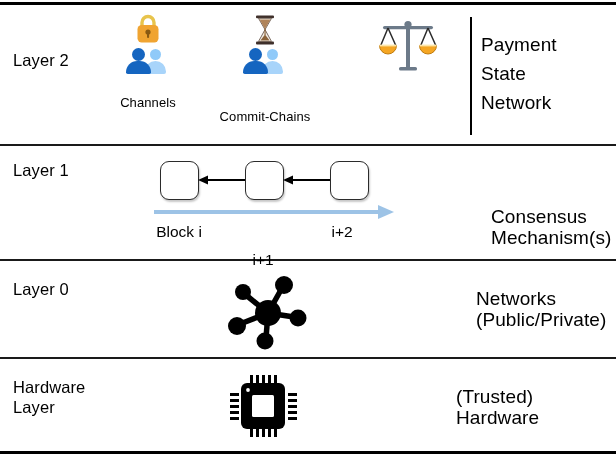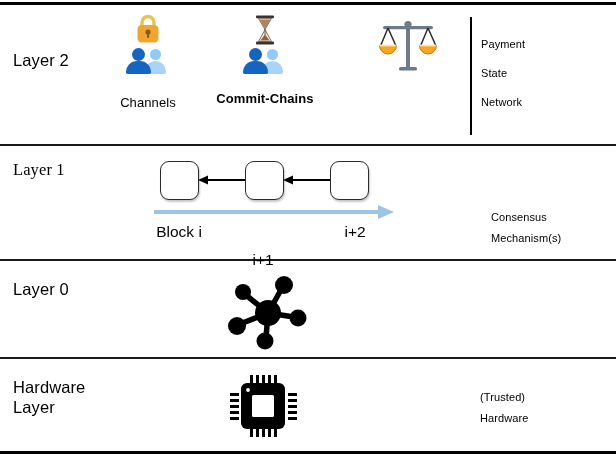--- a/index.html
+++ b/index.html
@@ -43,21 +43,21 @@
     font-size: 16.5px;
     line-height: 20px;
     color: #000;
     white-space: pre-line;
     letter-spacing: 0.1px;
   }
 
   
   .right-text {
     position: absolute;
-    font-size: 11px;
+    font-size: 19px;
     line-height: 20.5px;
     color: #000;
     white-space: pre-line;
     letter-spacing: 0.1px;
   }
 
   
   .vdivider {
     position: absolute;
     width: 1.5px;
@@ -181,21 +181,21 @@
           <rect x="10.5" y="13.6" width="1.1" height="6.4" fill="#8a6239"></rect>
         </svg>
 
         <div class="people" style="position:absolute; left:1px; top:35px;">
           <div class="p-back-head"></div>
           <div class="p-back-body"></div>
           <div class="p-front-head"></div>
           <div class="p-front-body"></div>
         </div>
       </div>
-      <div class="icon-caption" style="margin-top:4px;font-weight:bold;">Commit-Chains</div>
+      <div class="icon-caption" style="margin-top:22px;">Commit-Chains</div>
     </div>
 
     <div class="icon-col" style="left:355px; top:8px; width:106px;">
       <div class="icon-art" style="width:62px; height:72px;">
         <svg class="svg-abs" style="left:0px; top:4px;" width="62" height="62" viewBox="0 0 62 62">
 
           <rect x="29" y="8" width="4" height="44" fill="#6c7a89"></rect>
           <circle cx="31" cy="7.5" r="3.6" fill="#6c7a89"></circle>
 
           <rect x="22" y="50" width="18" height="3.6" rx="1.6" fill="#6c7a89"></rect>
@@ -211,21 +211,21 @@
 
           <path d="M42.5 28.5 H59.5 A8.5 8.5 0 0 1 42.5 28.5 Z" fill="#f5a623" stroke="#c07b0d" stroke-width="1"></path>
           <rect x="42.5" y="27.6" width="17" height="1.8" fill="#fde6a8"></rect>
         </svg>
       </div>
     </div>
   </div>
 
   <div class="row" style="top:146px; height:113px;">
 
-    <div class="layer-label" style="top:14px;font-family:Liberation Serif, serif;">Layer 1</div>
+    <div class="layer-label" style="top:14px;">Layer 1</div>
 
     <div class="right-text" style="left:491px; top:61px;">Consensus
 Mechanism(s)</div>
 
     <div class="chain" style="left:0; top:0; width:496px; height:113px;">
 
       <div class="block" style="left:160px; top:15px;"></div>
       <div class="block" style="left:245px; top:15px;"></div>
       <div class="block" style="left:330px; top:15px;"></div>
 
@@ -239,28 +239,30 @@
         <path d="M1 7 L11 2.4 L11 11.6 Z" fill="#000"></path>
       </svg>
 
       <svg class="svg-abs" style="left:152px; top:58px;" width="244" height="16" viewBox="0 0 244 16">
         <path d="M2 8 H228" stroke="#9dc3e6" stroke-width="4" fill="none"></path>
         <path d="M242 8 L226 1 L226 15 Z" fill="#9dc3e6"></path>
       </svg>
 
       <div class="chain-caption" style="left:140px; top:77px; width:78px;">Block i</div>
       <div class="chain-caption" style="left:233px; top:77px; width:60px;margin-top:28px;">i+1</div>
-      <div class="chain-caption" style="left:325px; top:77px; width:60px;text-align:center;">i+2</div>
+      <div class="chain-caption" style="left:312px; top:77px; width:60px;text-align:center;">i+2</div>
     </div>
   </div>
 
   <div class="row" style="top:261px; height:96px;">
 
     <div class="layer-label" style="top:18px;text-align:right;">Layer 0</div>
 
+    <div class="right-text" style="left:476px; top:28px;">Networks
+(Public/Private)</div>
 
     <svg class="svg-abs" style="left:222px; top:12px;" width="92" height="78" viewBox="0 0 92 78">
       <g stroke="#000" stroke-width="5.5" stroke-linecap="round">
         <line x1="46" y1="40" x2="24" y2="22"></line>
         <line x1="46" y1="40" x2="60" y2="15"></line>
         <line x1="46" y1="40" x2="72" y2="44"></line>
         <line x1="46" y1="40" x2="44" y2="65"></line>
         <line x1="46" y1="40" x2="18" y2="51"></line>
       </g>
       <circle cx="46" cy="40" r="13" fill="#000"></circle>
@@ -270,21 +272,21 @@
       <circle cx="43" cy="68" r="8.5" fill="#000"></circle>
       <circle cx="15" cy="53" r="9" fill="#000"></circle>
     </svg>
   </div>
 
   <div class="row" style="top:359px; height:92px;">
 
     <div class="layer-label" style="top:18px;">Hardware
 Layer</div>
 
-    <div class="right-text" style="left:480px; top:28px;">(Trusted)
+    <div class="right-text" style="left:456px; top:28px;">(Trusted)
 Hardware</div>
 
     <svg class="svg-abs" style="left:229px; top:15px;" width="68" height="64" viewBox="0 0 68 64">
 
       <g fill="#000">
         <rect x="21" y="1" width="3" height="9"></rect>
         <rect x="27" y="1" width="3" height="9"></rect>
         <rect x="33" y="1" width="3" height="9"></rect>
         <rect x="39" y="1" width="3" height="9"></rect>
         <rect x="45" y="1" width="3" height="9"></rect>

